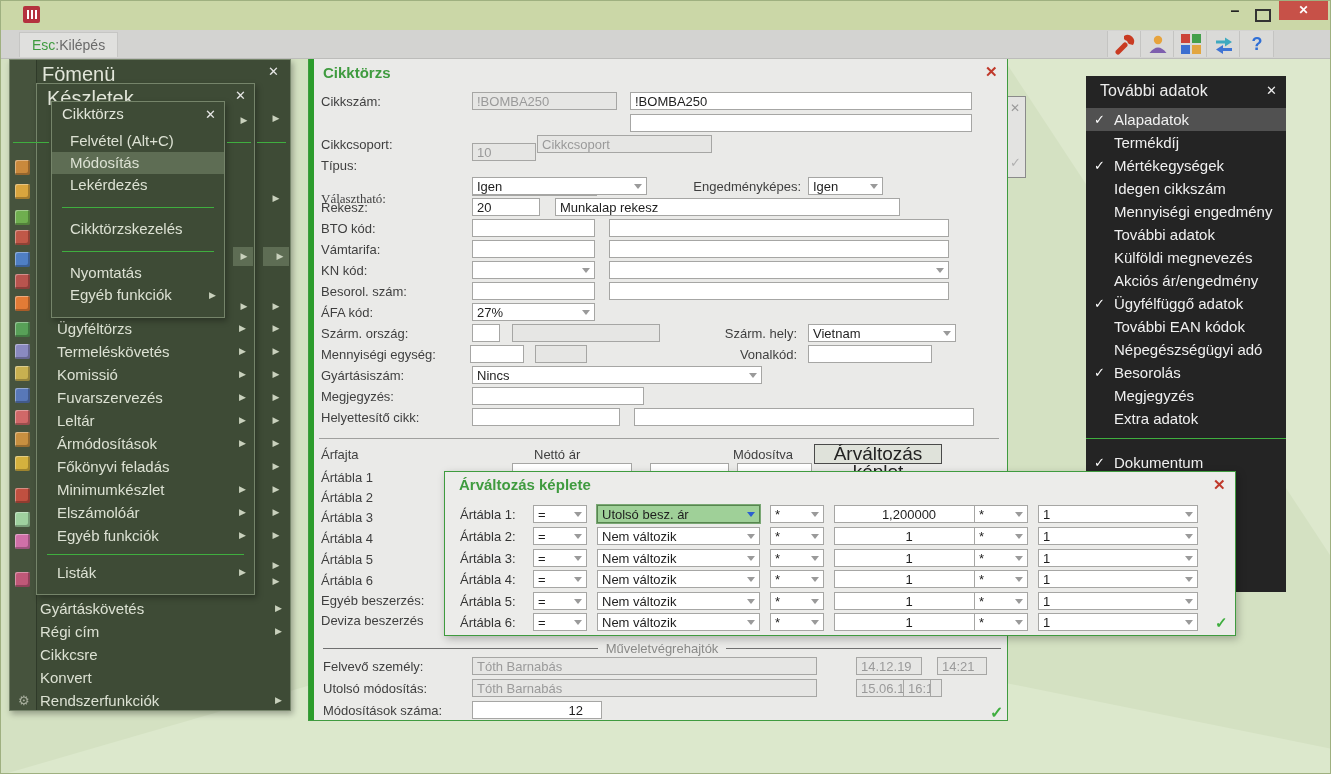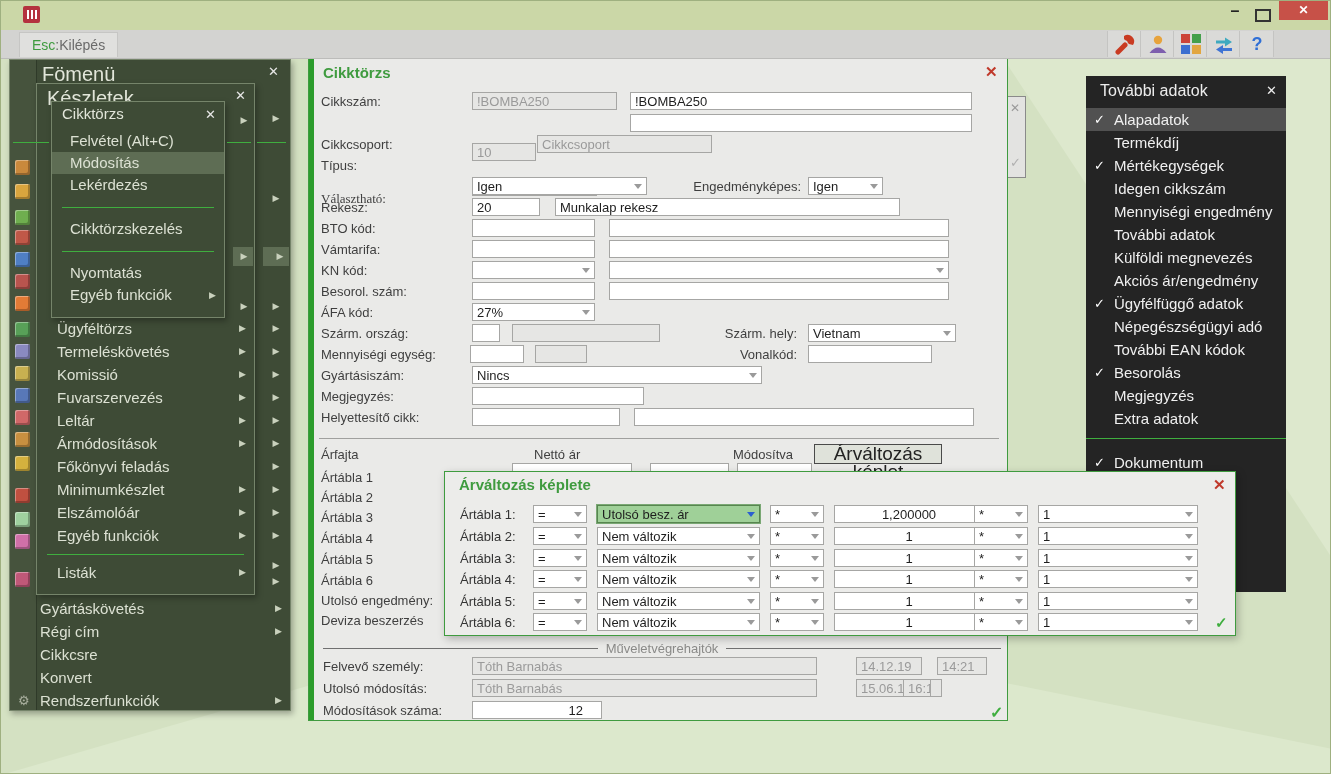--- a/index.html
+++ b/index.html
@@ -315,21 +315,21 @@
     <div class="price-lbl green" style="left:225px;top:388px;">Nettó ár</div>
     <div class="price-lbl green" style="left:424px;top:388px;">Módosítva</div>
     <div class="btn" style="left:505px;top:385px;width:128px;height:20px;line-height:18px;">Árváltozás képlet</div>
     <div id="price-rows">
         <div class="price-lbl" style="top: 411px;">Ártábla 1</div>
         <div class="price-lbl" style="top: 431px;">Ártábla 2</div>
         <div class="price-lbl" style="top: 451px;">Ártábla 3</div>
         <div class="price-lbl" style="top: 472px;">Ártábla 4</div>
         <div class="price-lbl" style="top: 493px;">Ártábla 5</div>
         <div class="price-lbl" style="top: 514px;">Ártábla 6</div>
-        <div class="price-lbl" style="top: 534px;">Utolsó engedmény:</div>
+        <div class="price-lbl" style="top: 534px;">Egyéb beszerzés:</div>
         <div class="price-lbl" style="top: 554px;">Deviza beszerzés</div>
       </div>
     <div class="tf" style="left:203px;top:404px;width:120px;height:9px;"></div>
     <div class="tf" style="left:341px;top:404px;width:79px;height:9px;"></div>
     <div class="tf" style="left:428px;top:404px;width:75px;height:9px;"></div>
 
     <div class="legend-row">
       <span class="line"></span>
       <span class="txt">Műveletvégrehajtók</span>
       <span class="line"></span>
@@ -353,22 +353,22 @@
     <div id="panel-items" style="position:absolute;left:0;top:32px;width:100%;">
         <div class="pn-row hl"><span class="pn-chk">✓</span><span>Alapadatok</span></div>
         <div class="pn-row"><span>Termékdíj</span></div>
         <div class="pn-row"><span class="pn-chk">✓</span><span>Mértékegységek</span></div>
         <div class="pn-row"><span>Idegen cikkszám</span></div>
         <div class="pn-row"><span>Mennyiségi engedmény</span></div>
         <div class="pn-row"><span>További adatok</span></div>
         <div class="pn-row"><span>Külföldi megnevezés</span></div>
         <div class="pn-row"><span>Akciós ár/engedmény</span></div>
         <div class="pn-row"><span class="pn-chk">✓</span><span>Ügyfélfüggő adatok</span></div>
+        <div class="pn-row"><span>További EAN kódok</span></div>
         <div class="pn-row"><span>Népegészségügyi adó</span></div>
-        <div class="pn-row"><span>További EAN kódok</span></div>
         <div class="pn-row"><span class="pn-chk">✓</span><span>Besorolás</span></div>
         <div class="pn-row"><span>Megjegyzés</span></div>
         <div class="pn-row"><span>Extra adatok</span></div>
       </div>
     <div class="sp-sep"></div>
     <div id="panel-footer" style="position:absolute;left:0;top:375px;width:100%;">
         <div class="pn-row"><span class="pn-chk">✓</span><span>Dokumentum</span></div>
       </div>
   </div>
 

